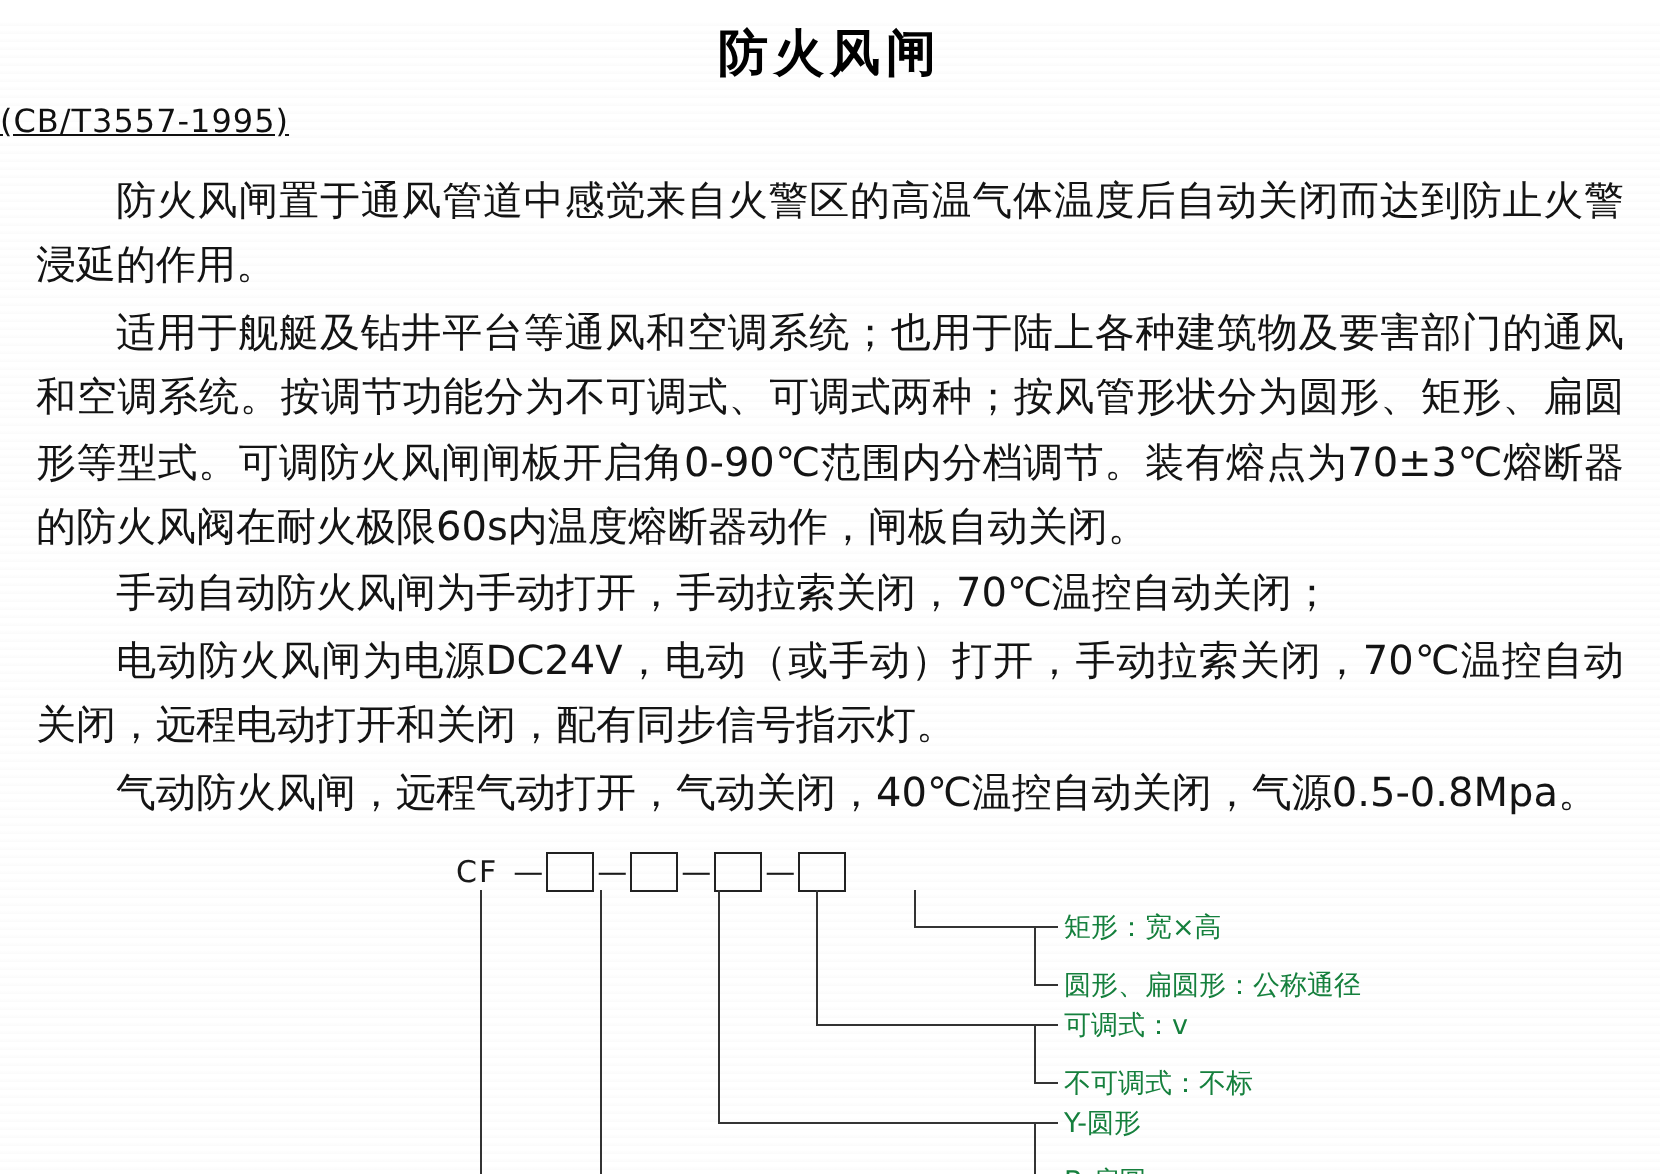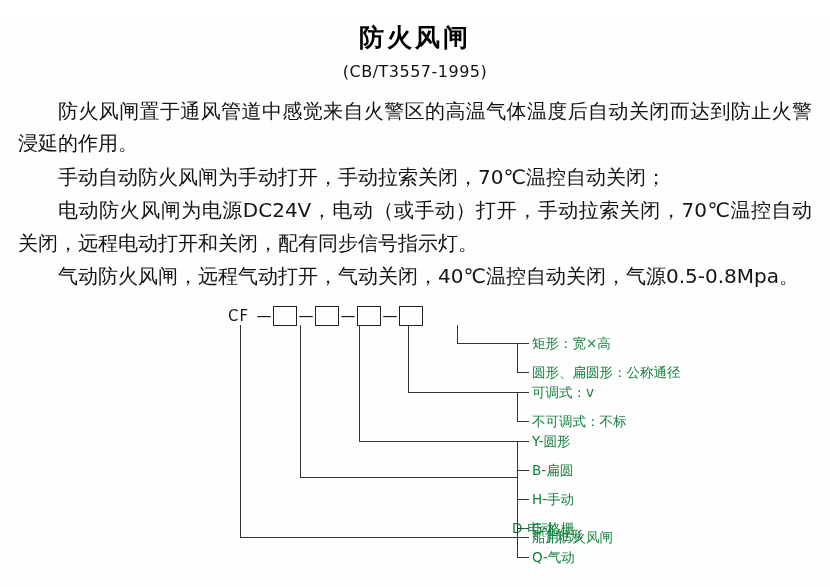--- a/index.html
+++ b/index.html
@@ -19,29 +19,30 @@
     position: relative;
     width: 830px;
     height: 587px;
     padding: 0;
   }
   .title {
     text-align: center;
     font-size: 25px;
     font-weight: bold;
     letter-spacing: 3px;
-    margin-top: 21px;
+    margin-top: 10px;
     color: #000;
   }
   .subtitle {
-    text-align: center;
+    text-align: left;
     font-size: 16px;
     margin-top: 8px;
     color: #111;
     letter-spacing: 0.5px;
+    text-decoration: underline;
   }
   .body-text {
     margin-top: 14px;
     padding: 0 18px 0 18px;
     font-size: 20px;
     line-height: 1.62;
     text-align: justify;
     color: #141414;
   }
   .para {
@@ -108,20 +109,21 @@
 </head>
 <body>
 
 <div class="page">
 
   <div class="title">防火风闸</div>
   <div class="subtitle">(CB/T3557-1995)</div>
 
   <div class="body-text">
     <p class="para">防火风闸置于通风管道中感觉来自火警区的高温气体温度后自动关闭而达到防止火警浸延的作用。</p>
+    <p class="para">适用于舰艇及钻井平台等通风和空调系统；也用于陆上各种建筑物及要害部门的通风和空调系统。按调节功能分为不可调式、可调式两种；按风管形状分为圆形、矩形、扁圆形等型式。可调防火风闸闸板开启角0-90℃范围内分档调节。装有熔点为70±3℃熔断器的防火风阀在耐火极限60s内温度熔断器动作，闸板自动关闭。</p>
     <p class="para">手动自动防火风闸为手动打开，手动拉索关闭，70℃温控自动关闭；</p>
     <p class="para">电动防火风闸为电源DC24V，电动（或手动）打开，手动拉索关闭，70℃温控自动关闭，远程电动打开和关闭，配有同步信号指示灯。</p>
     <p class="para">气动防火风闸，远程气动打开，气动关闭，40℃温控自动关闭，气源0.5-0.8Mpa。</p>
   </div>
 
   <div class="diagram">
 
     <div class="code-row">
       <span class="cf-label">CF</span>
       <span class="dash">—</span>

